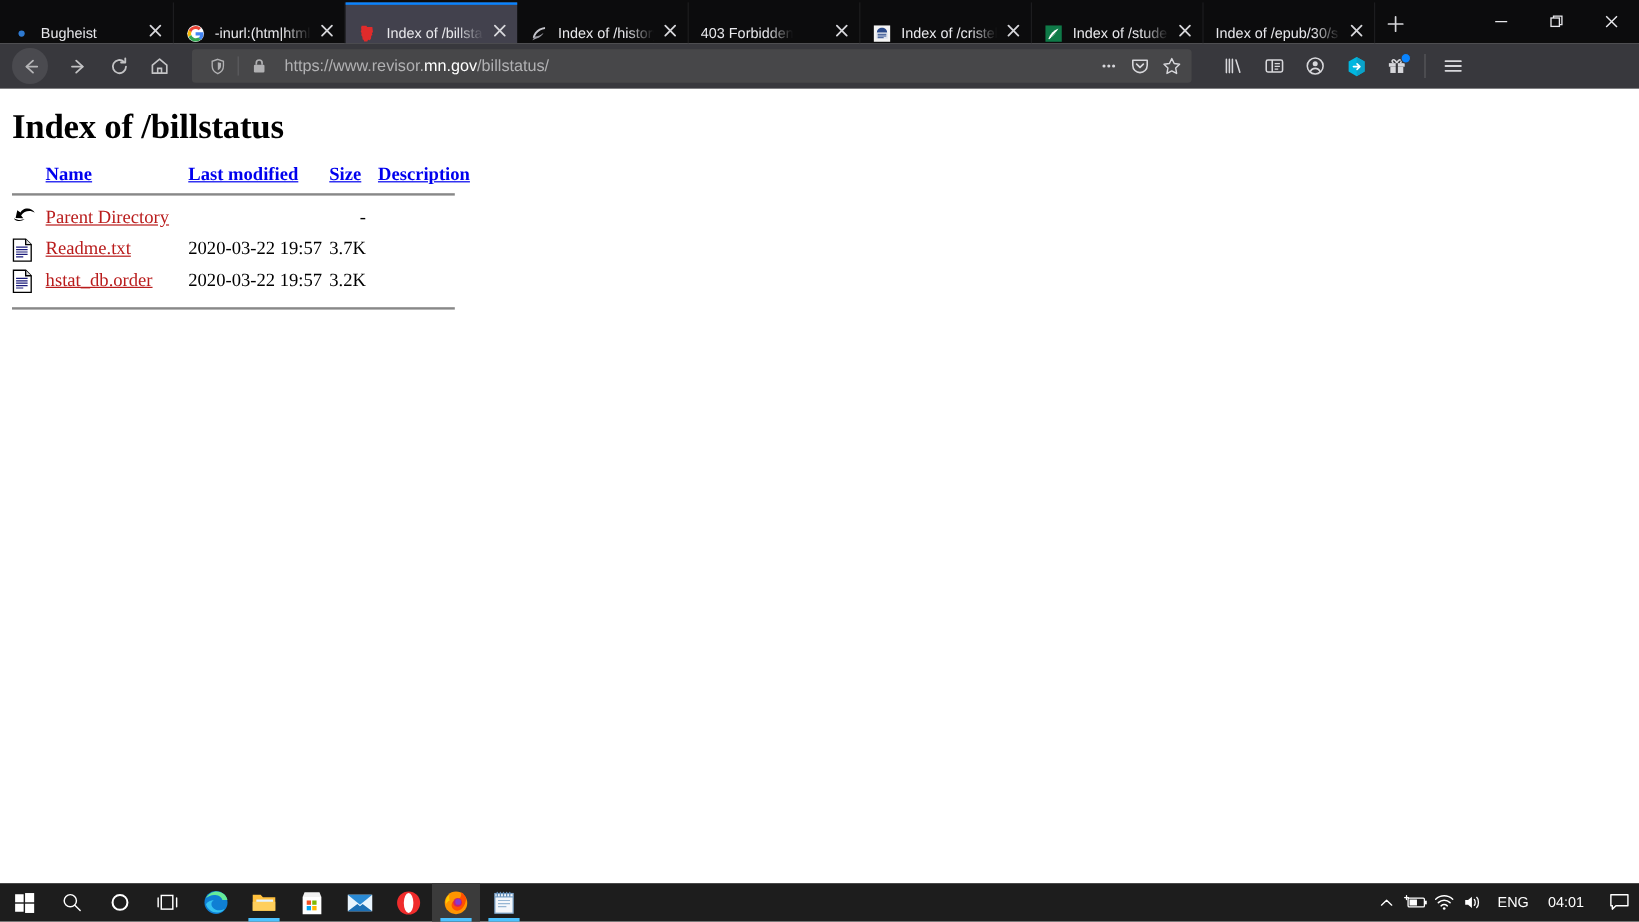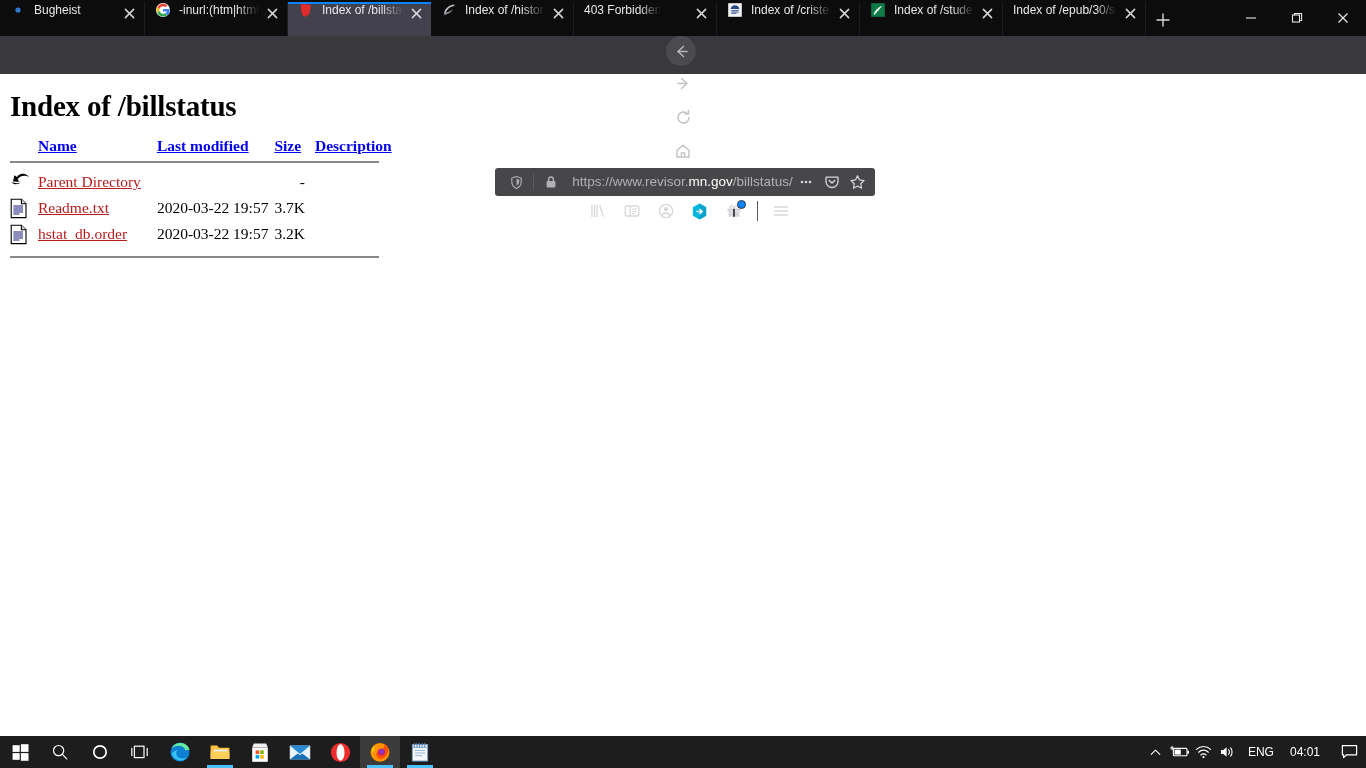--- a/index.html
+++ b/index.html
@@ -27,21 +27,21 @@
   #tab-strip {
     height: 36px;
     background: #0c0c0d;
     display: flex;
     align-items: flex-end;
     position: relative;
   }
   .tab {
     height: 34px;
     display: flex;
-    align-items: flex-start;
+    align-items: flex-end;
     padding: 0 4px 0 10px;
     box-sizing: border-box;
     position: relative;
     cursor: default;
     flex: 0 0 auto;
     border-right: 1px solid #1d1d1f;
   }
   .tab.active {
     background: #42414d;
     border-right: none;
@@ -109,21 +109,20 @@
   }
 
   
   #nav-toolbar {
     height: 38px;
     background: #38383d;
     display: flex;
     align-items: center;
     padding: 0 6px;
     box-sizing: border-box;
-    flex-direction: column;
   }
   .nav-btn {
     width: 34px;
     height: 30px;
     display: flex;
     align-items: center;
     justify-content: center;
     border-radius: 2px;
     flex: 0 0 34px;
   }

